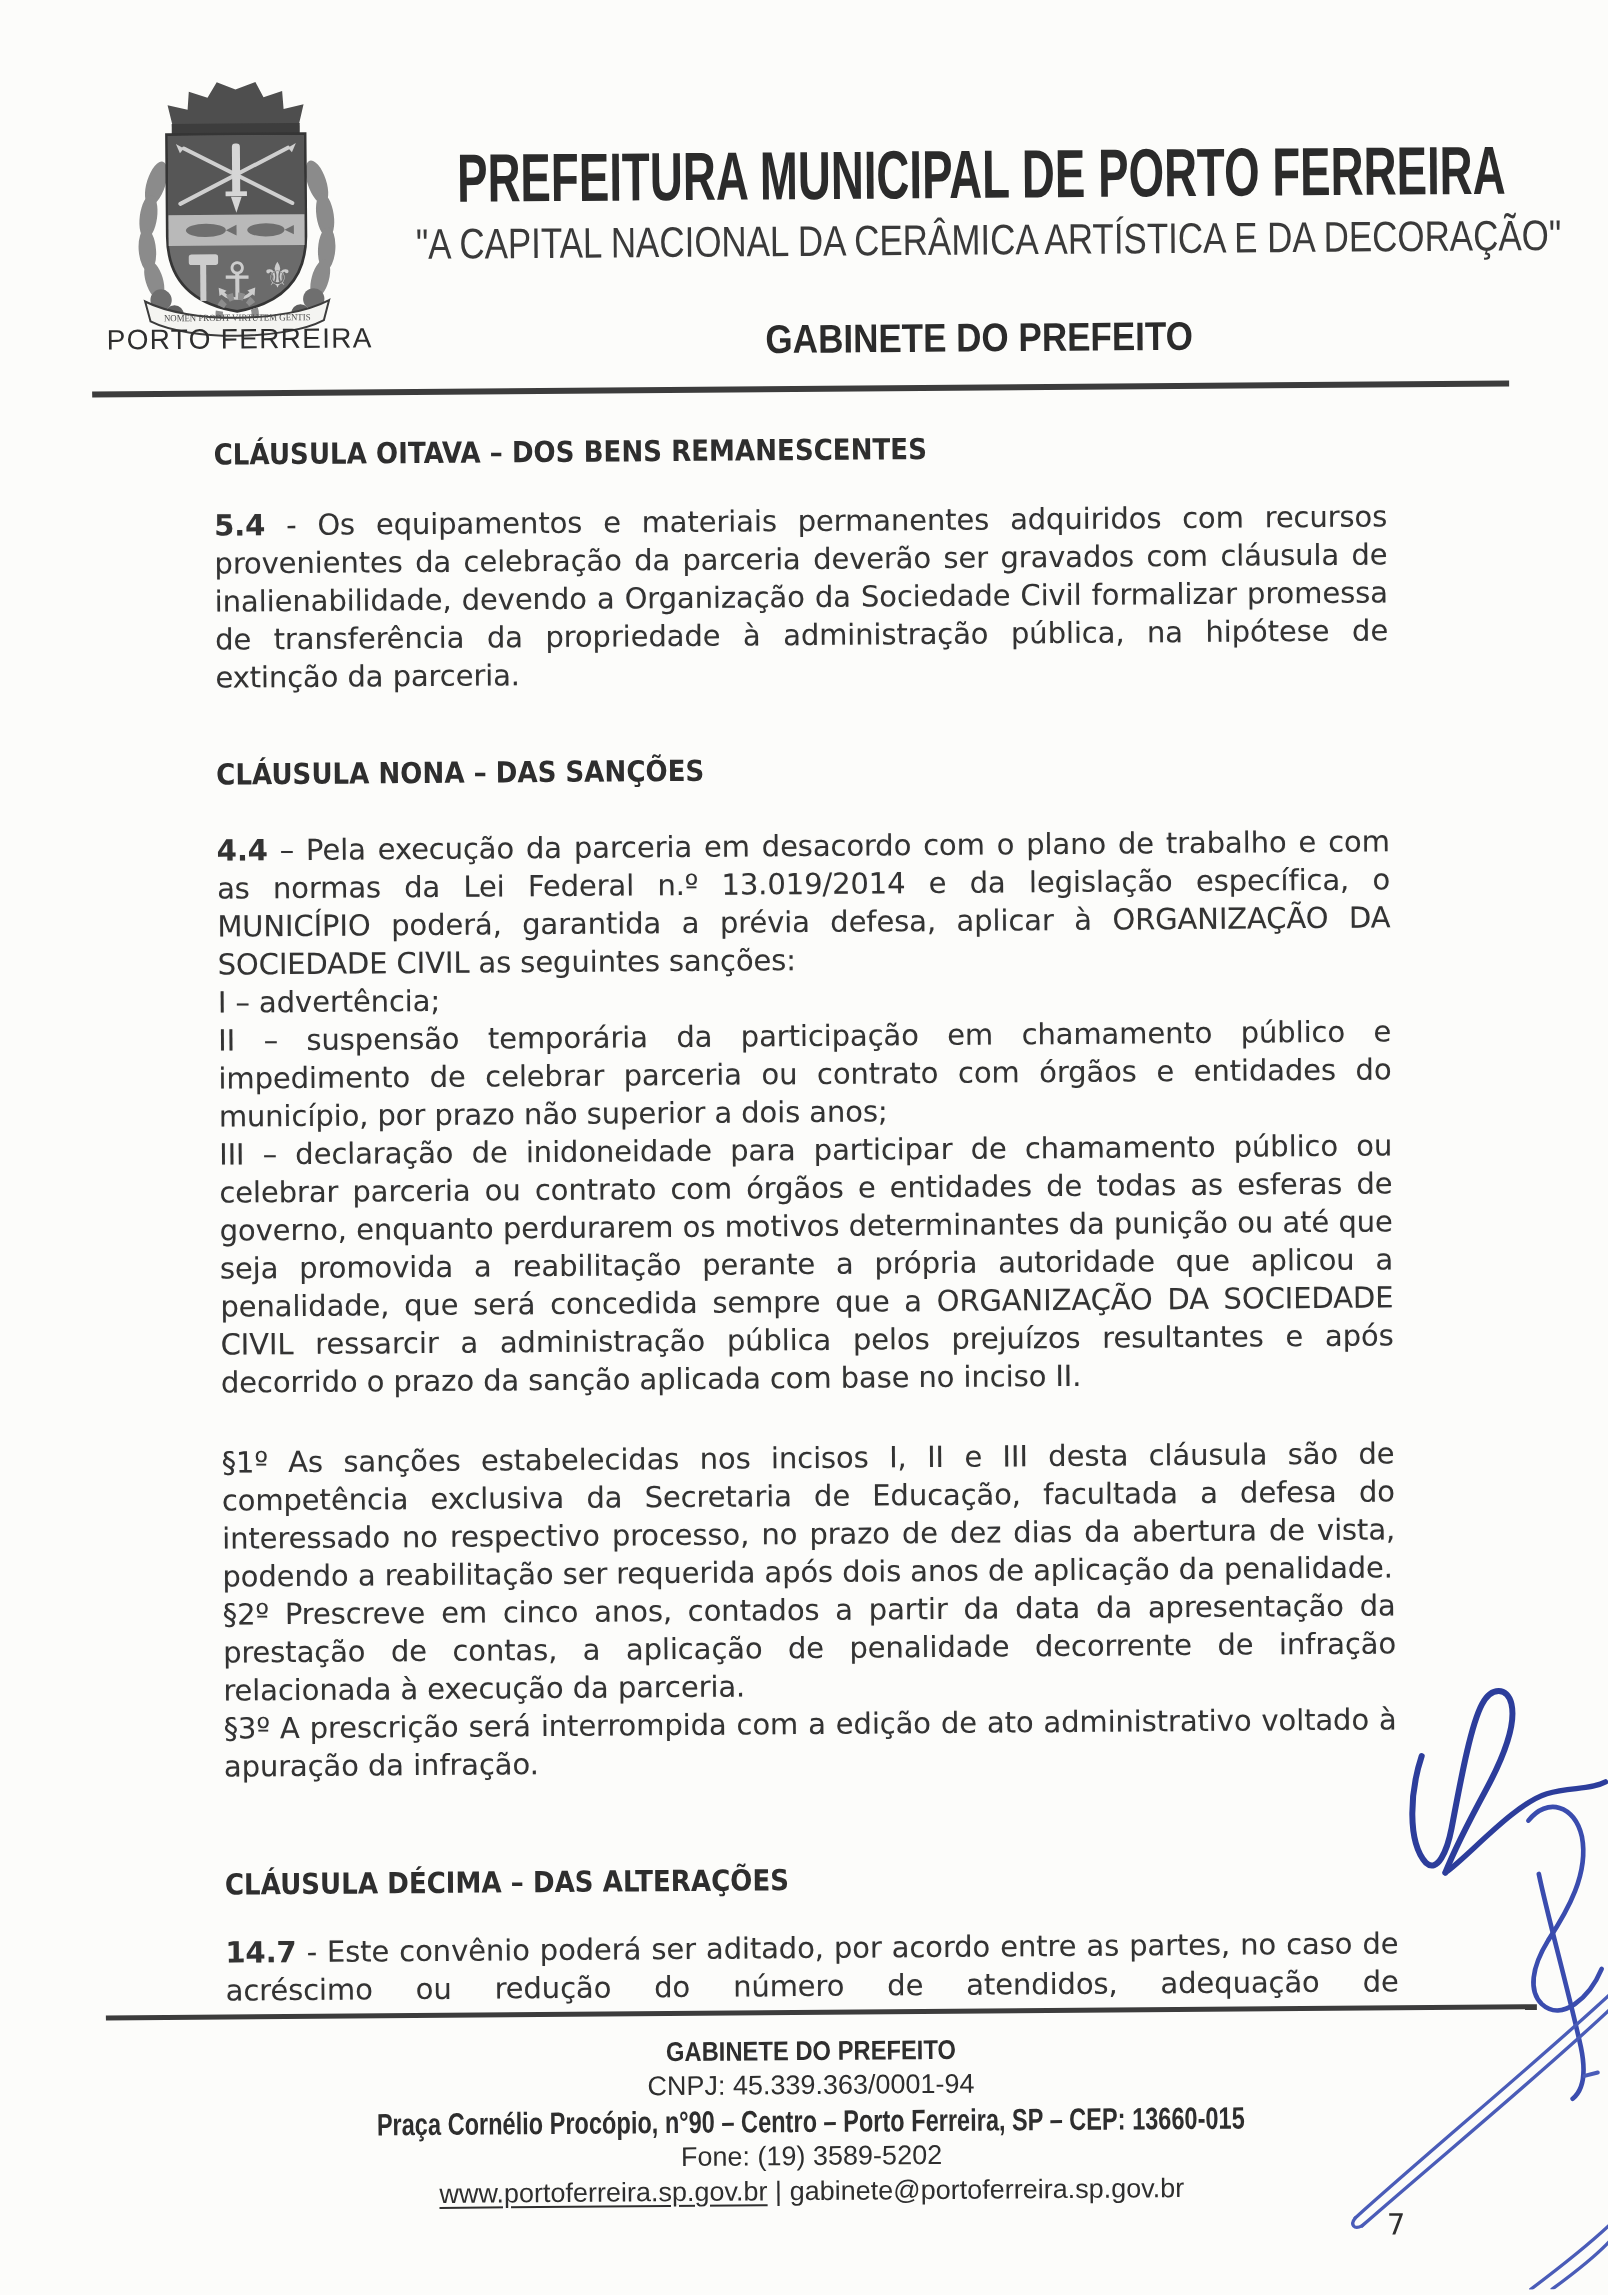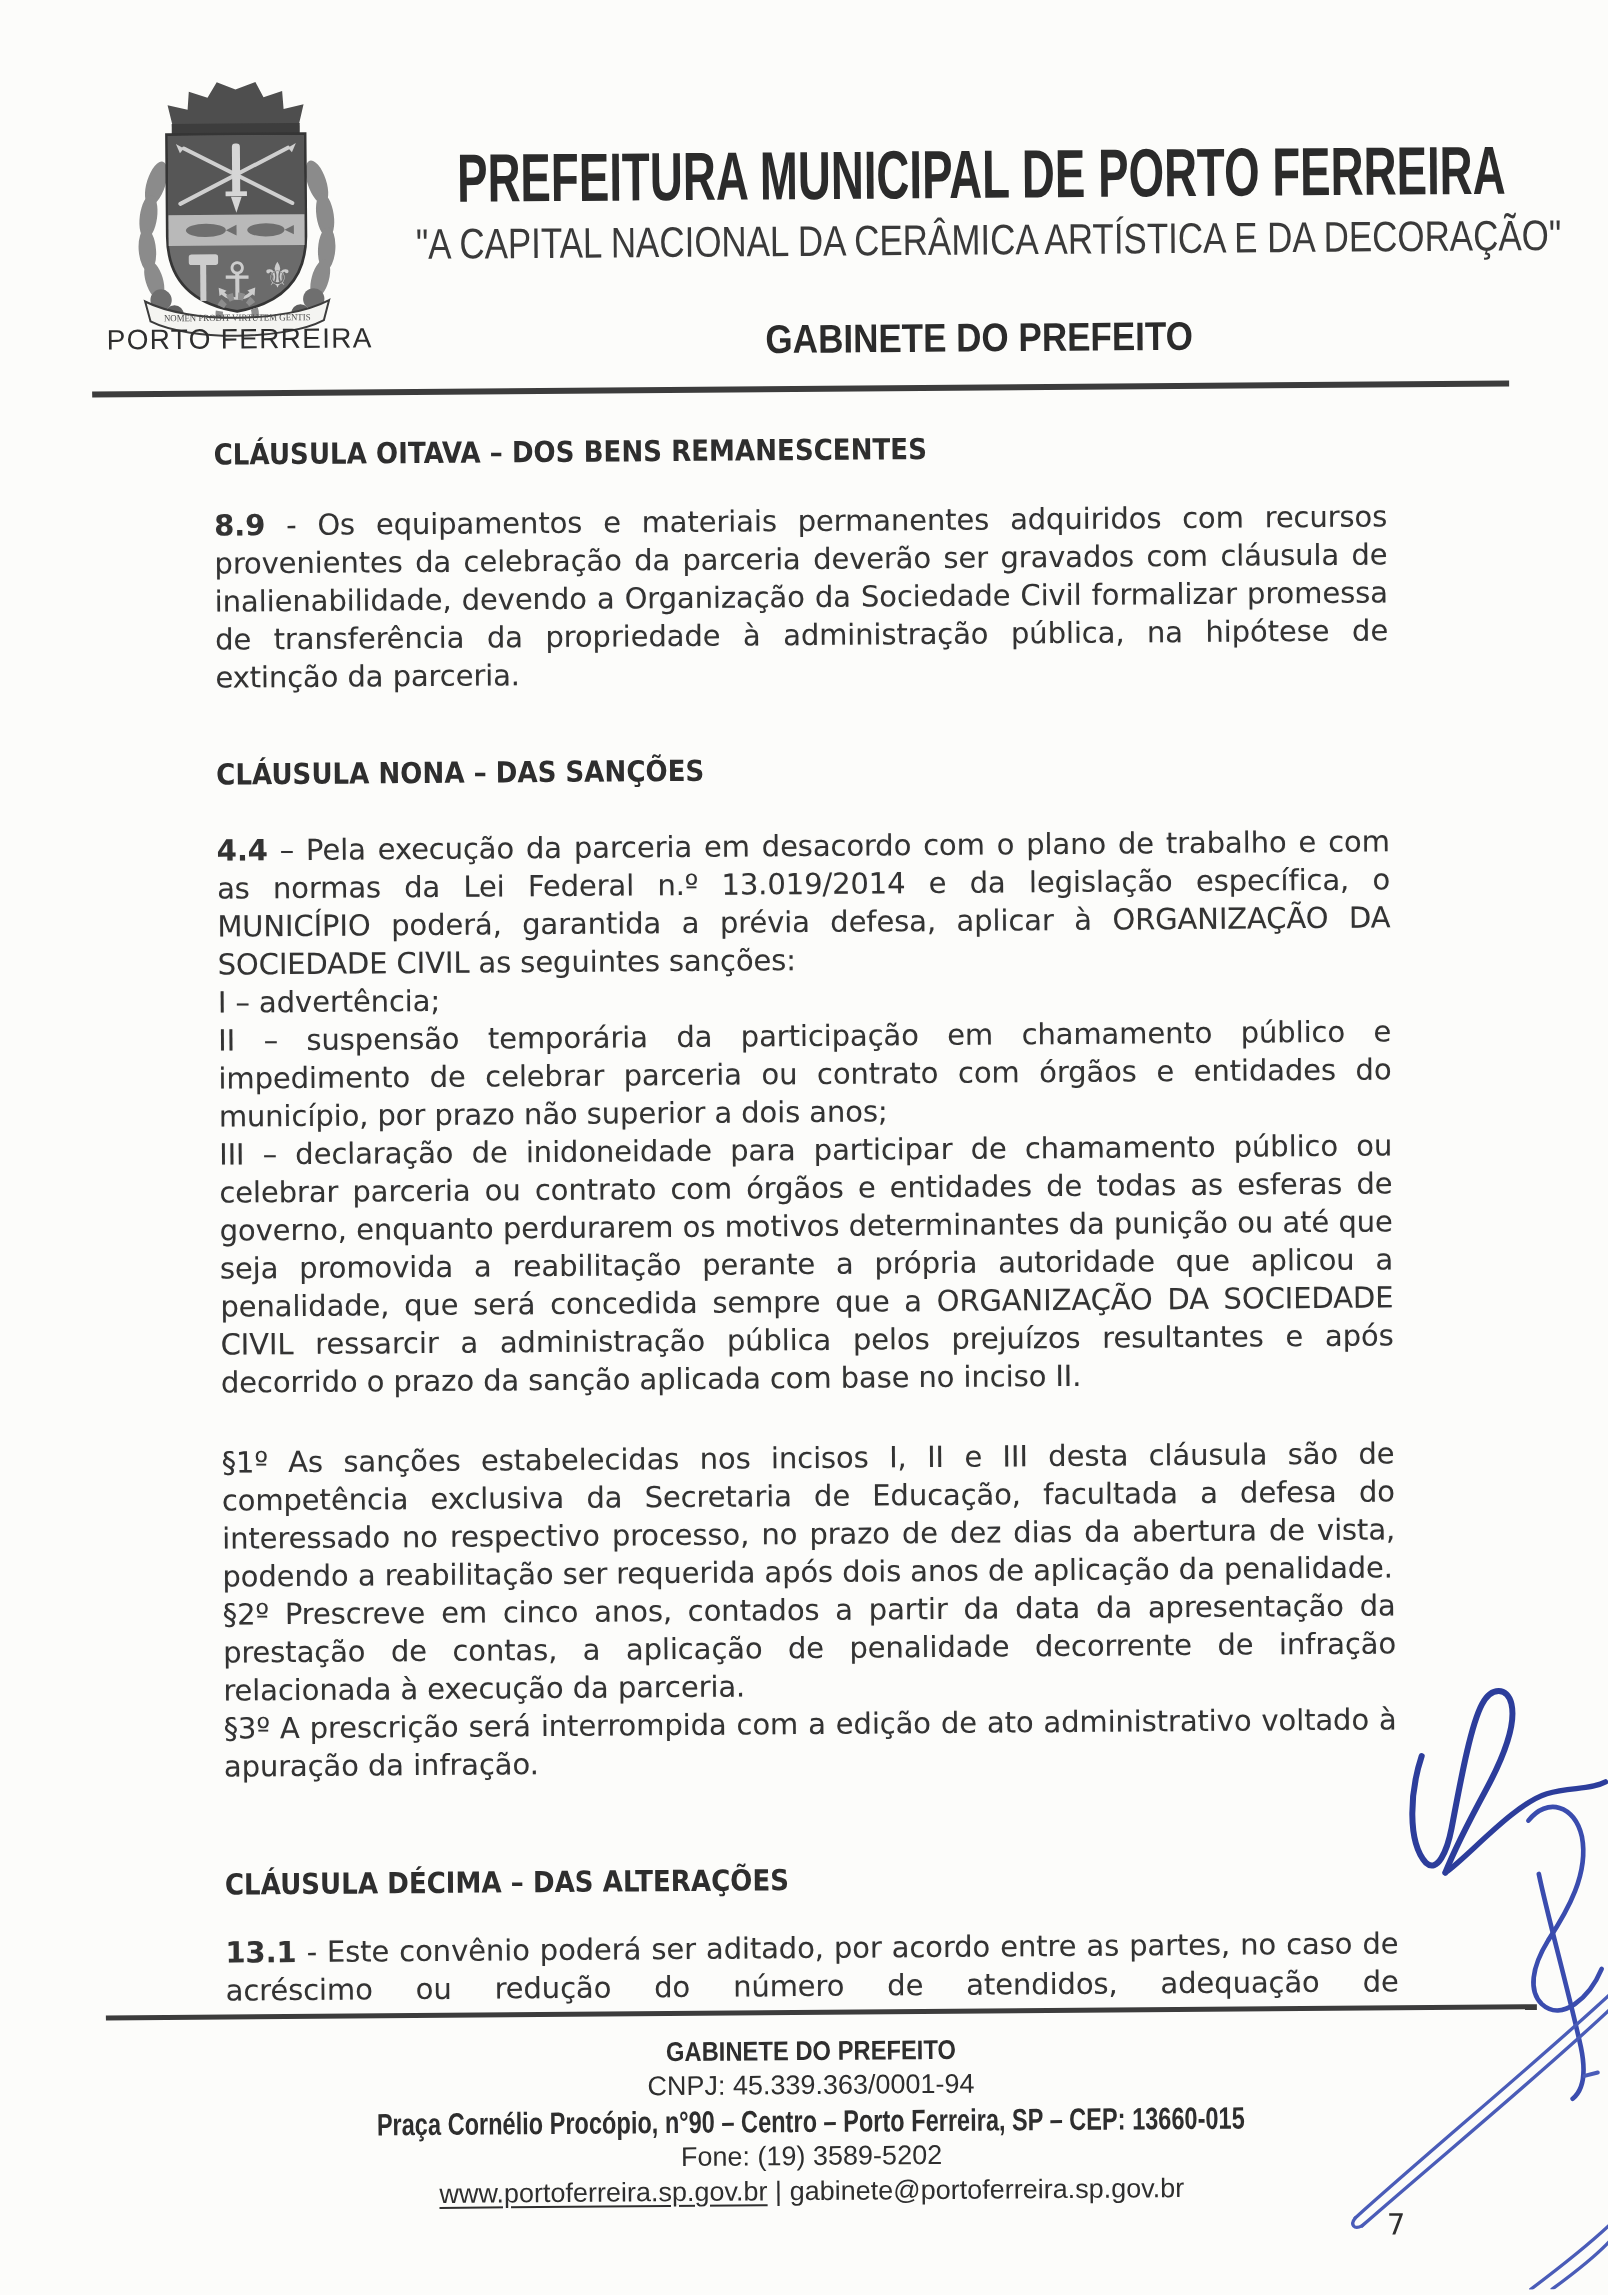--- a/index.html
+++ b/index.html
@@ -139,21 +139,21 @@
     <text x="1477" y="528" text-anchor="middle" font-size="60" font-weight="bold" fill="#2b2b2b" textLength="640" lengthAdjust="spacingAndGlyphs" font-family="Liberation Sans, sans-serif">GABINETE DO PREFEITO</text>
   </svg>
 
   <div class="abs rule rule-top"></div>
 
   <div class="abs doc-h" style="top:433px">
     <span>CLÁUSULA OITAVA – DOS BENS REMANESCENTES</span>
   </div>
 
   <div class="abs doc-block" style="top:502px">
-    <p><b>8.9</b><span> - Os equipamentos e materiais permanentes adquiridos com recursos provenientes da celebração da parceria deverão ser gravados com cláusula de inalienabilidade, devendo a Organização da Sociedade Civil formalizar promessa de transferência da propriedade à administração pública, na hipótese de extinção da parceria.</span></p>
+    <p><b>5.4</b><span> - Os equipamentos e materiais permanentes adquiridos com recursos provenientes da celebração da parceria deverão ser gravados com cláusula de inalienabilidade, devendo a Organização da Sociedade Civil formalizar promessa de transferência da propriedade à administração pública, na hipótese de extinção da parceria.</span></p>
   </div>
 
   <div class="abs doc-h" style="top:753px">
     <span>CLÁUSULA NONA – DAS SANÇÕES</span>
   </div>
 
   <div class="abs doc-block" style="top:827px">
     <p><b>4.4</b><span> – Pela execução da parceria em desacordo com o plano de trabalho e com as normas da Lei Federal n.º 13.019/2014 e da legislação específica, o MUNICÍPIO poderá, garantida a prévia defesa, aplicar à ORGANIZAÇÃO DA SOCIEDADE CIVIL as seguintes sanções:</span></p>
     <p>I – advertência;</p>
     <p>II – suspensão temporária da participação em chamamento público e impedimento de celebrar parceria ou contrato com órgãos e entidades do município, por prazo não superior a dois anos;</p>
@@ -164,21 +164,21 @@
     <p>§1º As sanções estabelecidas nos incisos I, II e III desta cláusula são de competência exclusiva da Secretaria de Educação, facultada a defesa do interessado no respectivo processo, no prazo de dez dias da abertura de vista, podendo a reabilitação ser requerida após dois anos de aplicação da penalidade.</p>
     <p>§2º Prescreve em cinco anos, contados a partir da data da apresentação da prestação de contas, a aplicação de penalidade decorrente de infração relacionada à execução da parceria.</p>
     <p>§3º A prescrição será interrompida com a edição de ato administrativo voltado à apuração da infração.</p>
   </div>
 
   <div class="abs doc-h" style="top:1863px">
     <span>CLÁUSULA DÉCIMA – DAS ALTERAÇÕES</span>
   </div>
 
   <div class="abs doc-block justify-last" style="top:1929px">
-    <p class="justify-last"><b>13.1</b><span> - Este convênio poderá ser aditado, por acordo entre as partes, no caso de acréscimo ou redução do número de atendidos, adequação de</span></p>
+    <p class="justify-last"><b>14.7</b><span> - Este convênio poderá ser aditado, por acordo entre as partes, no caso de acréscimo ou redução do número de atendidos, adequação de</span></p>
   </div>
 
   <div class="abs rule rule-bottom"></div>
 
   <div class="abs f-line f1">
     <span class="cond">GABINETE DO PREFEITO</span>
   </div>
   <div class="abs f-line f2">CNPJ: 45.339.363/0001-94</div>
   <div class="abs f-line f3">
     <span class="cond">Praça Cornélio Procópio, n°90 – Centro – Porto Ferreira, SP – CEP: 13660-015</span>

